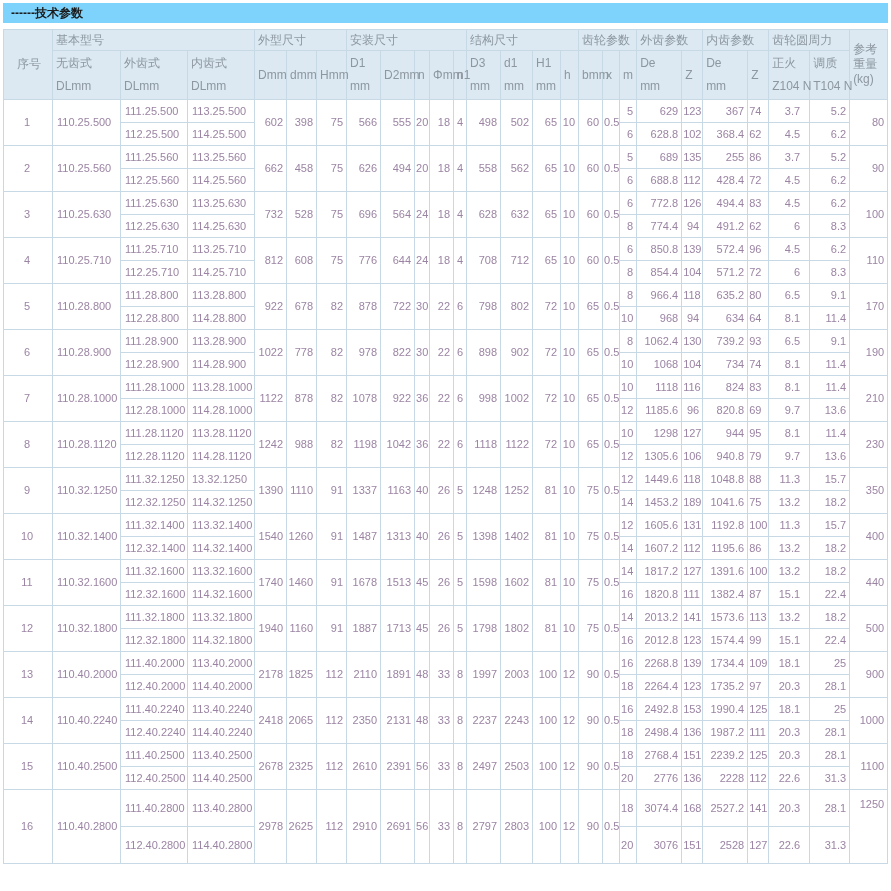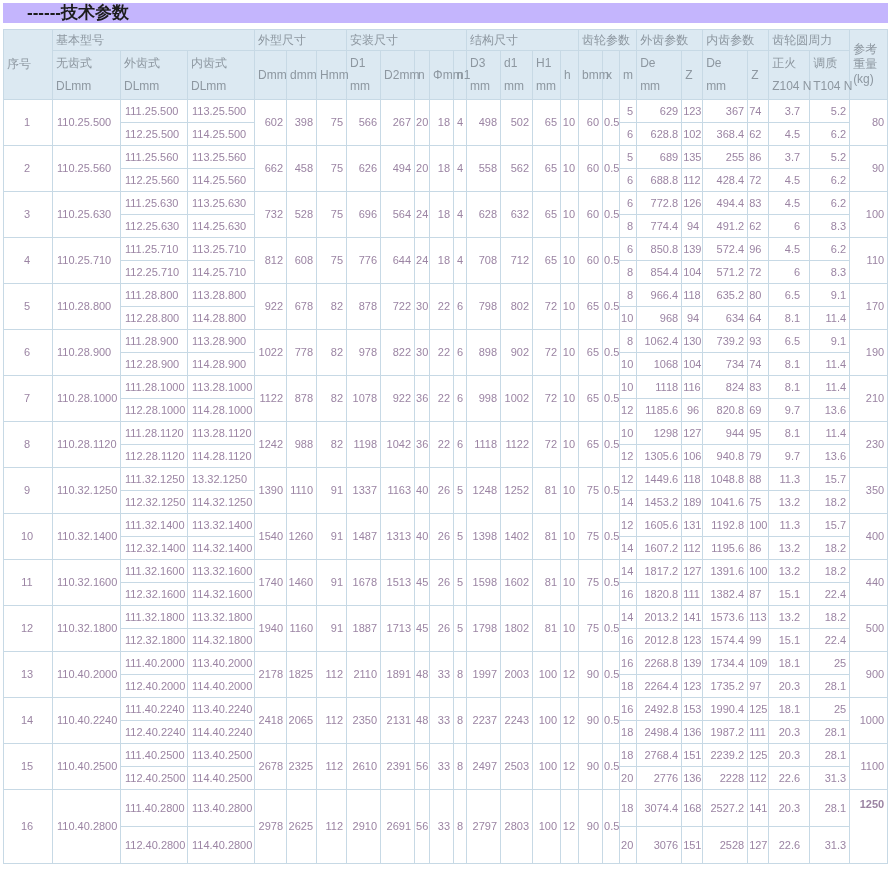--- a/index.html
+++ b/index.html
@@ -1,49 +1,49 @@
 <!DOCTYPE html>
 <html><head>
 <meta charset="utf-8">
 <style>
   html,body{margin:0;padding:0;background:#fff;}
   body{font-family:"Liberation Sans","DejaVu Sans",sans-serif;width:891px;}
   .page{width:885px;margin:0 auto;padding-top:3px;}
   .titlebar{
-    background:#c4b5fd;height:20px;line-height:20px;
-    font-size:17px;font-weight:bold;color:#1c1c1c;padding-left:24px;
+    background:#7dd3fc;height:20px;line-height:20px;
+    font-size:12px;font-weight:bold;color:#1c1c1c;padding-left:8px;
   }
   table.params{
     border-collapse:collapse;table-layout:fixed;width:884px;margin-top:6px;
     border:1px solid #b7cddd;
   }
   th,td{border:1px solid #c7d9e5;overflow:visible;}
   thead th{
     background:#dce9f2;color:#8d97a0;font-weight:normal;
     font-size:12px;text-align:left;padding:1px 1px 1px 3px;
     white-space:pre;vertical-align:middle;
   }
   thead tr.group-row{height:21px;}
   thead tr.group-row th{line-height:15px;}
   thead tr.sub-row{height:48px;border-radius:14px;}
   thead tr.sub-row th{line-height:23px;}
-  th.cth{}
+  th.cth{text-align:center;}
   th.wrap{white-space:normal;line-height:16px;}
   tbody tr{height:23px;}
   tbody tr.tall{height:37px;}
   td{
     font-size:11px;color:#9b84a3;white-space:nowrap;
     padding:2px 3px 2px 1px;vertical-align:middle;line-height:13px;
   }
   td.c{text-align:center;}
   td.l{text-align:left;padding-left:4px;}
   td.r{text-align:right;}
   td.f{text-align:right;padding-right:9px;}
   td.w{text-align:right;padding-right:3px;}
-  td.top{vertical-align:top;padding-top:8px;font-weight:bold;}
+  td.top{vertical-align:top;padding-top:8px;}
 </style>
 </head>
 <body>
 
 <div class="page">
   <div class="titlebar">------技术参数</div>
   <table class="params">
     <colgroup>
         <col style="width: 49px;">
         <col style="width: 68px;">
@@ -126,21 +126,21 @@
     <tbody>
         <tr>
           <td class="c" rowspan="2">1</td>
           <td class="l" rowspan="2">110.25.500</td>
           <td class="l">111.25.500</td>
           <td class="l">113.25.500</td>
           <td class="r" rowspan="2">602</td>
           <td class="r" rowspan="2">398</td>
           <td class="r" rowspan="2">75</td>
           <td class="r" rowspan="2">566</td>
-          <td class="r" rowspan="2">267</td>
+          <td class="r" rowspan="2">555</td>
           <td class="r" rowspan="2">20</td>
           <td class="r" rowspan="2">18</td>
           <td class="r" rowspan="2">4</td>
           <td class="r" rowspan="2">498</td>
           <td class="r" rowspan="2">502</td>
           <td class="r" rowspan="2">65</td>
           <td class="r" rowspan="2">10</td>
           <td class="r" rowspan="2">60</td>
           <td class="r" rowspan="2">0.5</td>
           <td class="r">5</td>

